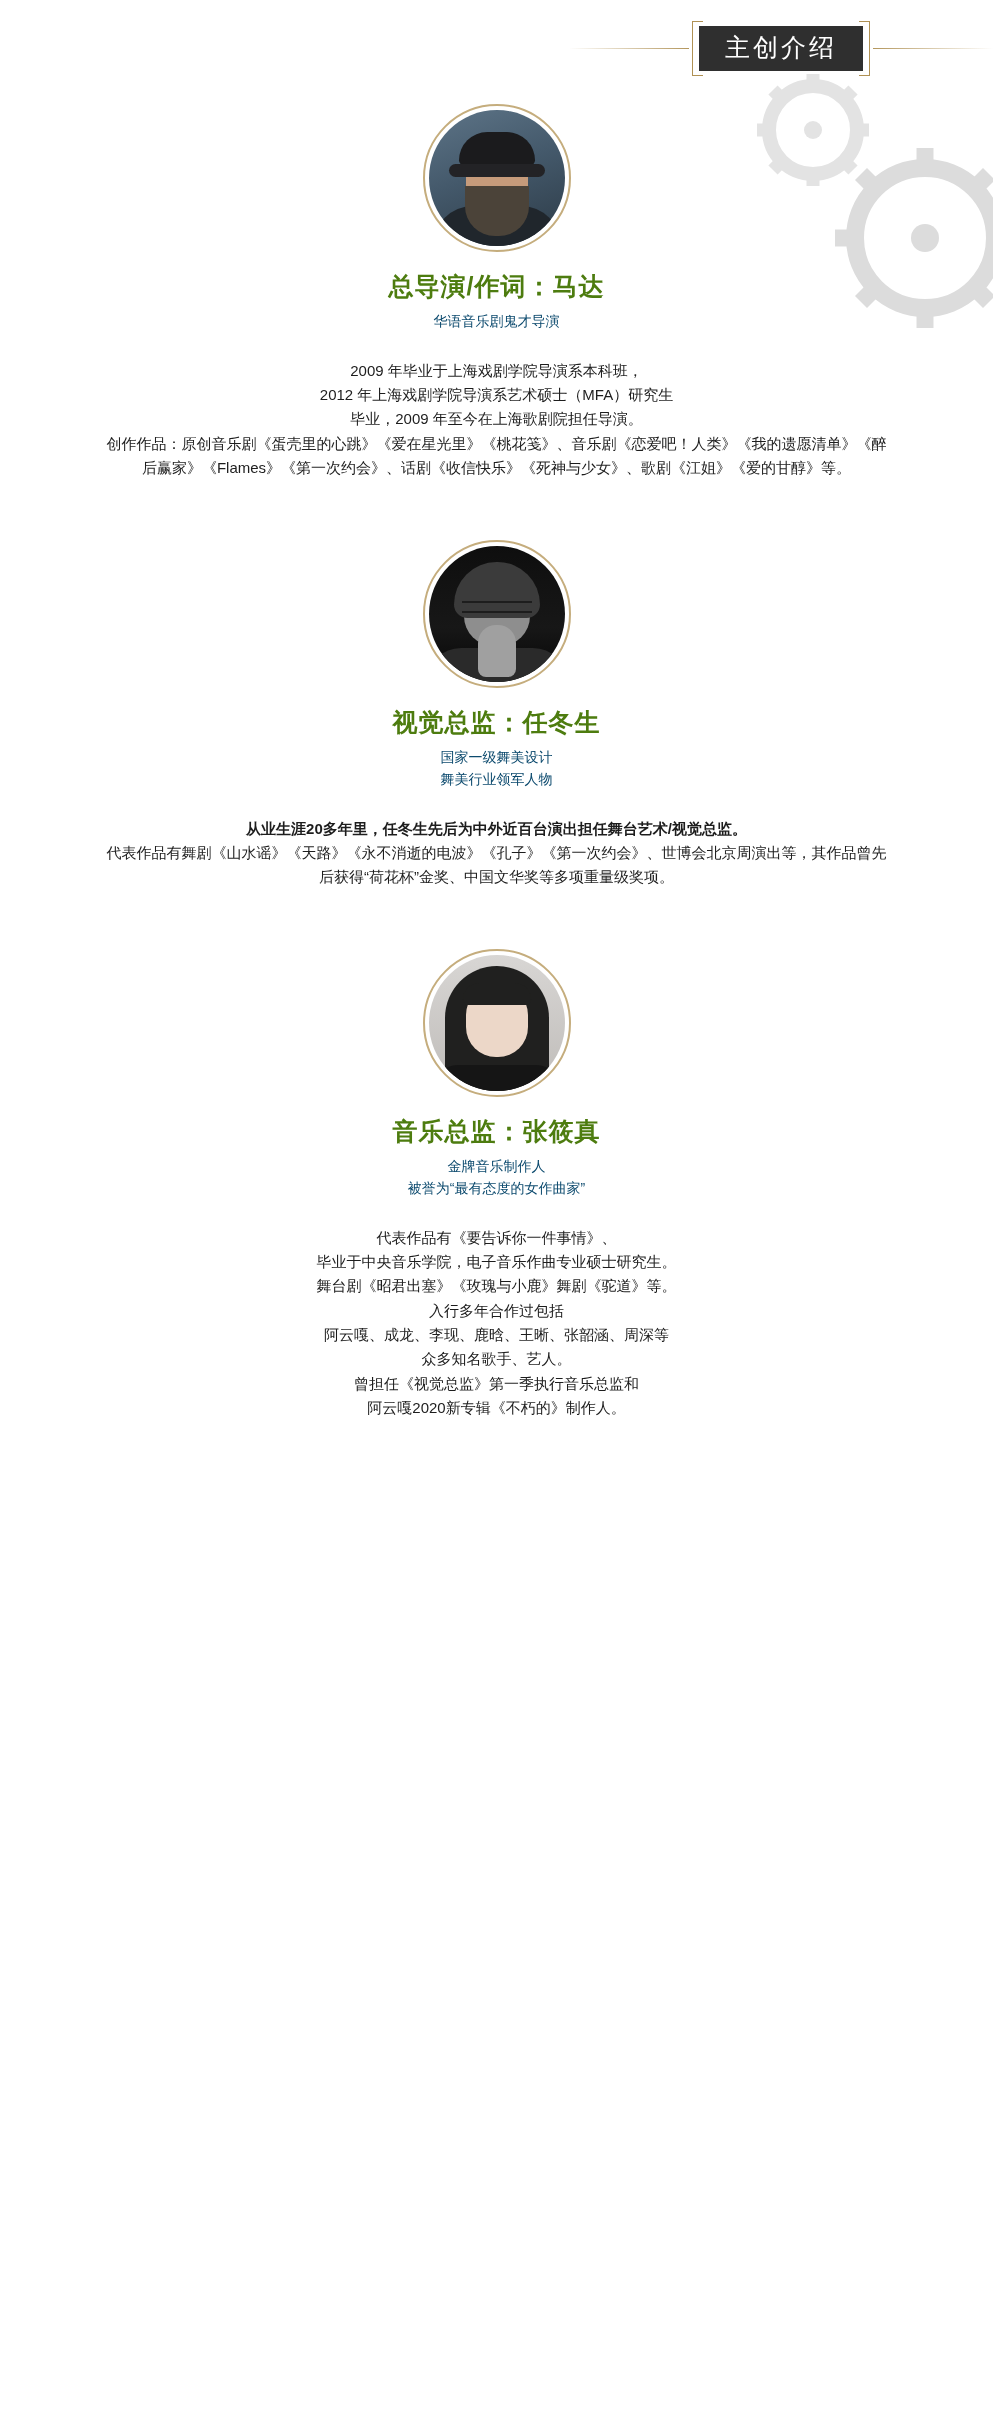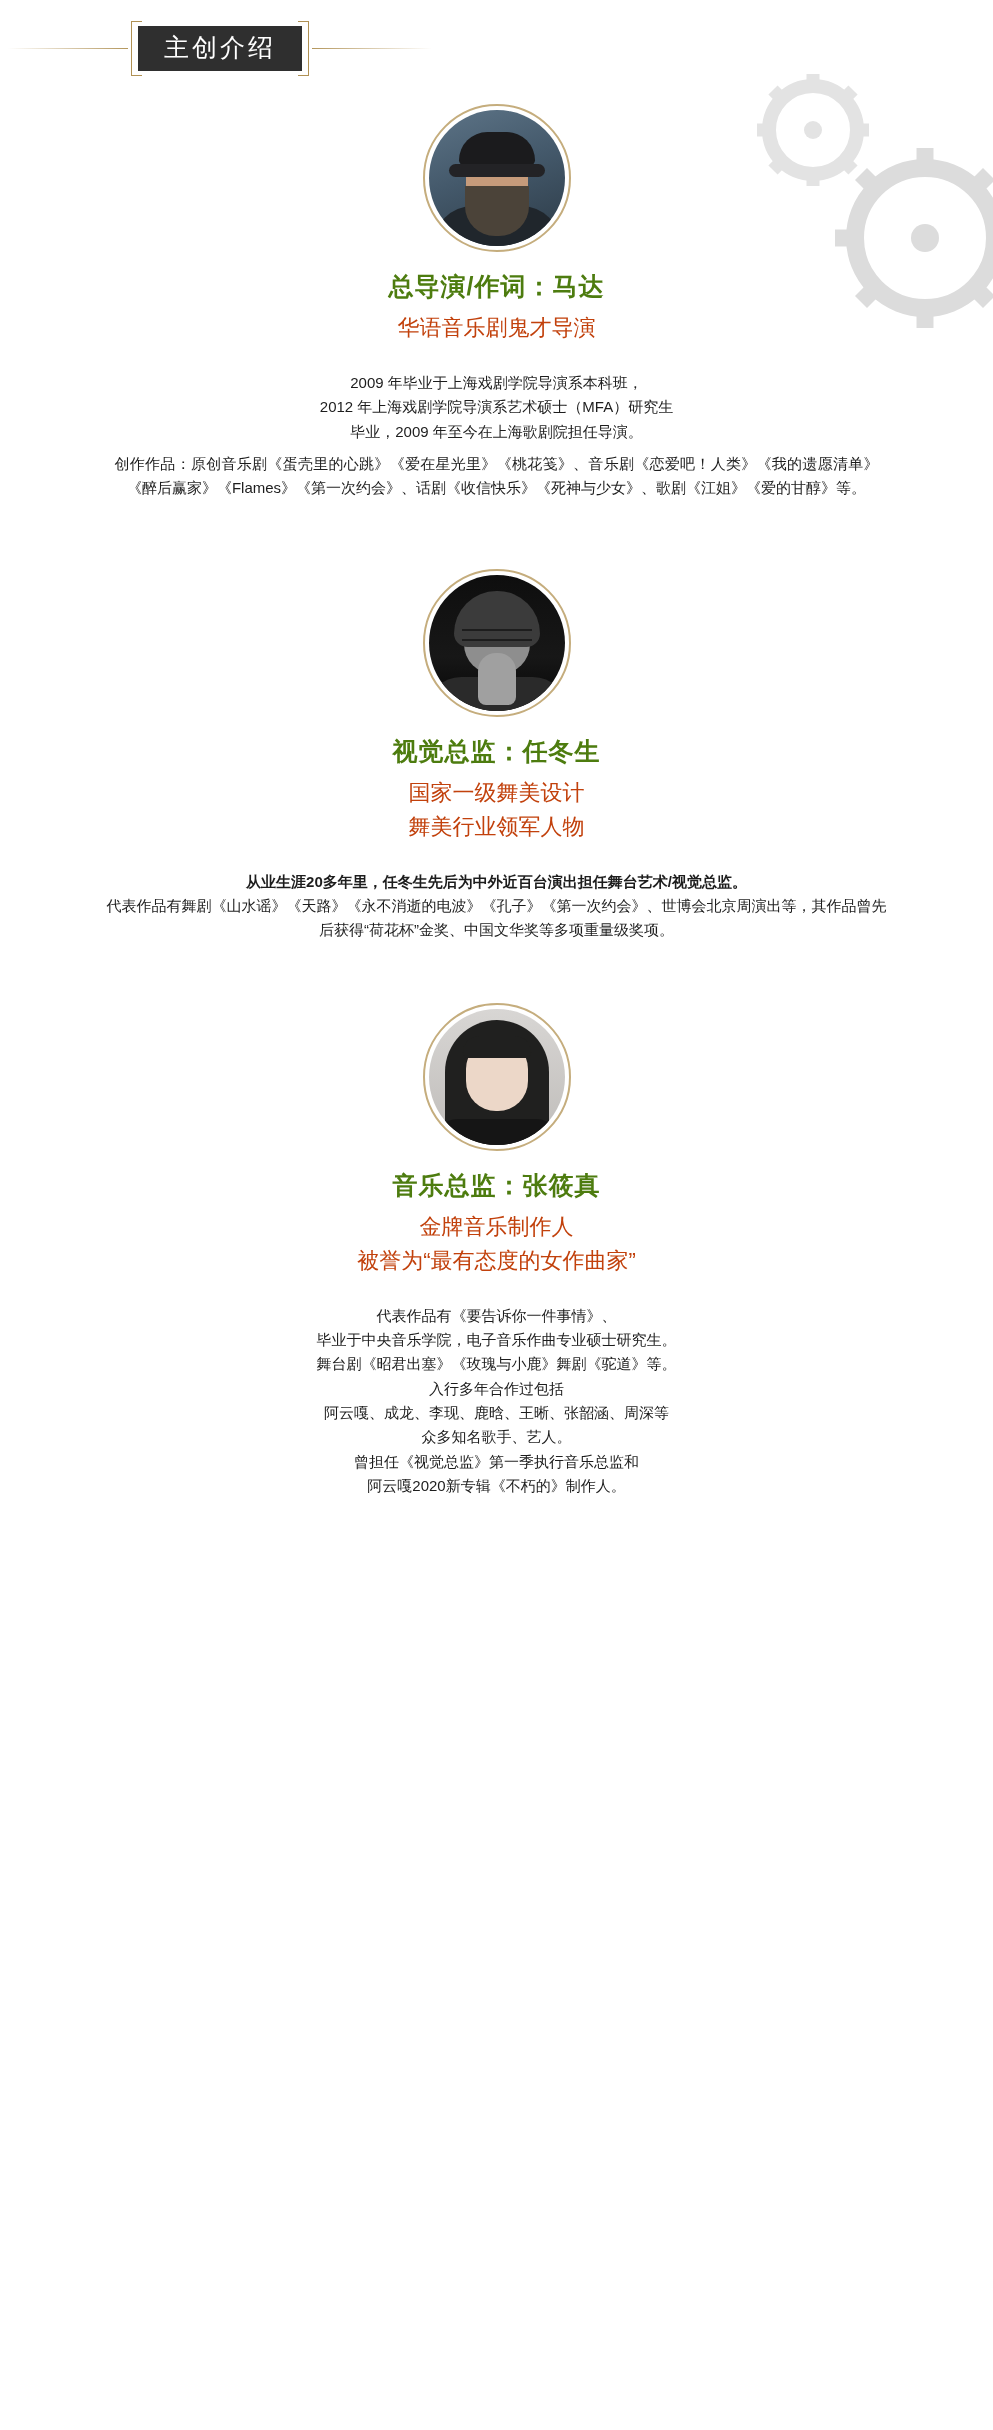--- a/index.html
+++ b/index.html
@@ -26,22 +26,21 @@
     z-index: 0;
   }
 
   
   .header {
     position: relative;
     z-index: 2;
     height: 96px;
     display: flex;
     align-items: center;
-    justify-content: flex-start;
-    margin-left: 8px;
+    justify-content: flex-end;
   }
   .banner {
     position: relative;
     display: flex;
     align-items: center;
     justify-content: center;
   }
   .banner-rule {
     width: 120px;
     height: 1px;
@@ -187,22 +186,22 @@
   .name {
     text-align: center;
     font-size: 25px;
     font-weight: bold;
     color: #4d7c0f;
     letter-spacing: 1px;
     margin-bottom: 8px;
   }
   .subtitle {
     text-align: center;
-    font-size: 22px;
-    color: #c2410c;
+    font-size: 14px;
+    color: #0c4a6e;
     line-height: 1.55;
   }
 
   .bio {
     margin: 26px auto 0;
     width: 780px;
     font-size: 15px;
     line-height: 1.62;
     color: #1d1d1d;
     text-align: center;
@@ -269,21 +268,21 @@
             <div class="brim"></div>
         </div>
       </div>
     </div>
     <div class="name">总导演/作词：马达</div>
     <div class="subtitle">华语音乐剧鬼才导演</div>
     <div class="bio">
       <p>2009 年毕业于上海戏剧学院导演系本科班，</p>
       <p>2012 年上海戏剧学院导演系艺术硕士（MFA）研究生</p>
       <p>毕业，2009 年至今在上海歌剧院担任导演。</p>
-      <p class="bio justified" style="width:auto;margin:8px;font-size:inherit;line-height:inherit;">创作作品：原创音乐剧《蛋壳里的心跳》《爱在星光里》《桃花笺》、音乐剧《恋爱吧！人类》《我的遗愿清单》《醉后赢家》《Flames》《第一次约会》、话剧《收信快乐》《死神与少女》、歌剧《江姐》《爱的甘醇》等。</p>
+      <p class="bio justified" style="width:auto;margin:0;font-size:inherit;line-height:inherit;">创作作品：原创音乐剧《蛋壳里的心跳》《爱在星光里》《桃花笺》、音乐剧《恋爱吧！人类》《我的遗愿清单》《醉后赢家》《Flames》《第一次约会》、话剧《收信快乐》《死神与少女》、歌剧《江姐》《爱的甘醇》等。</p>
     </div>
   </div>
 
   <div class="person" style="padding-top:60px;">
     <div class="avatar-wrap">
       <div class="avatar">
         <div class="avatar-inner a2">
           <div class="shoulder"></div>
             <div class="face"></div>
           <div class="hair"></div>

